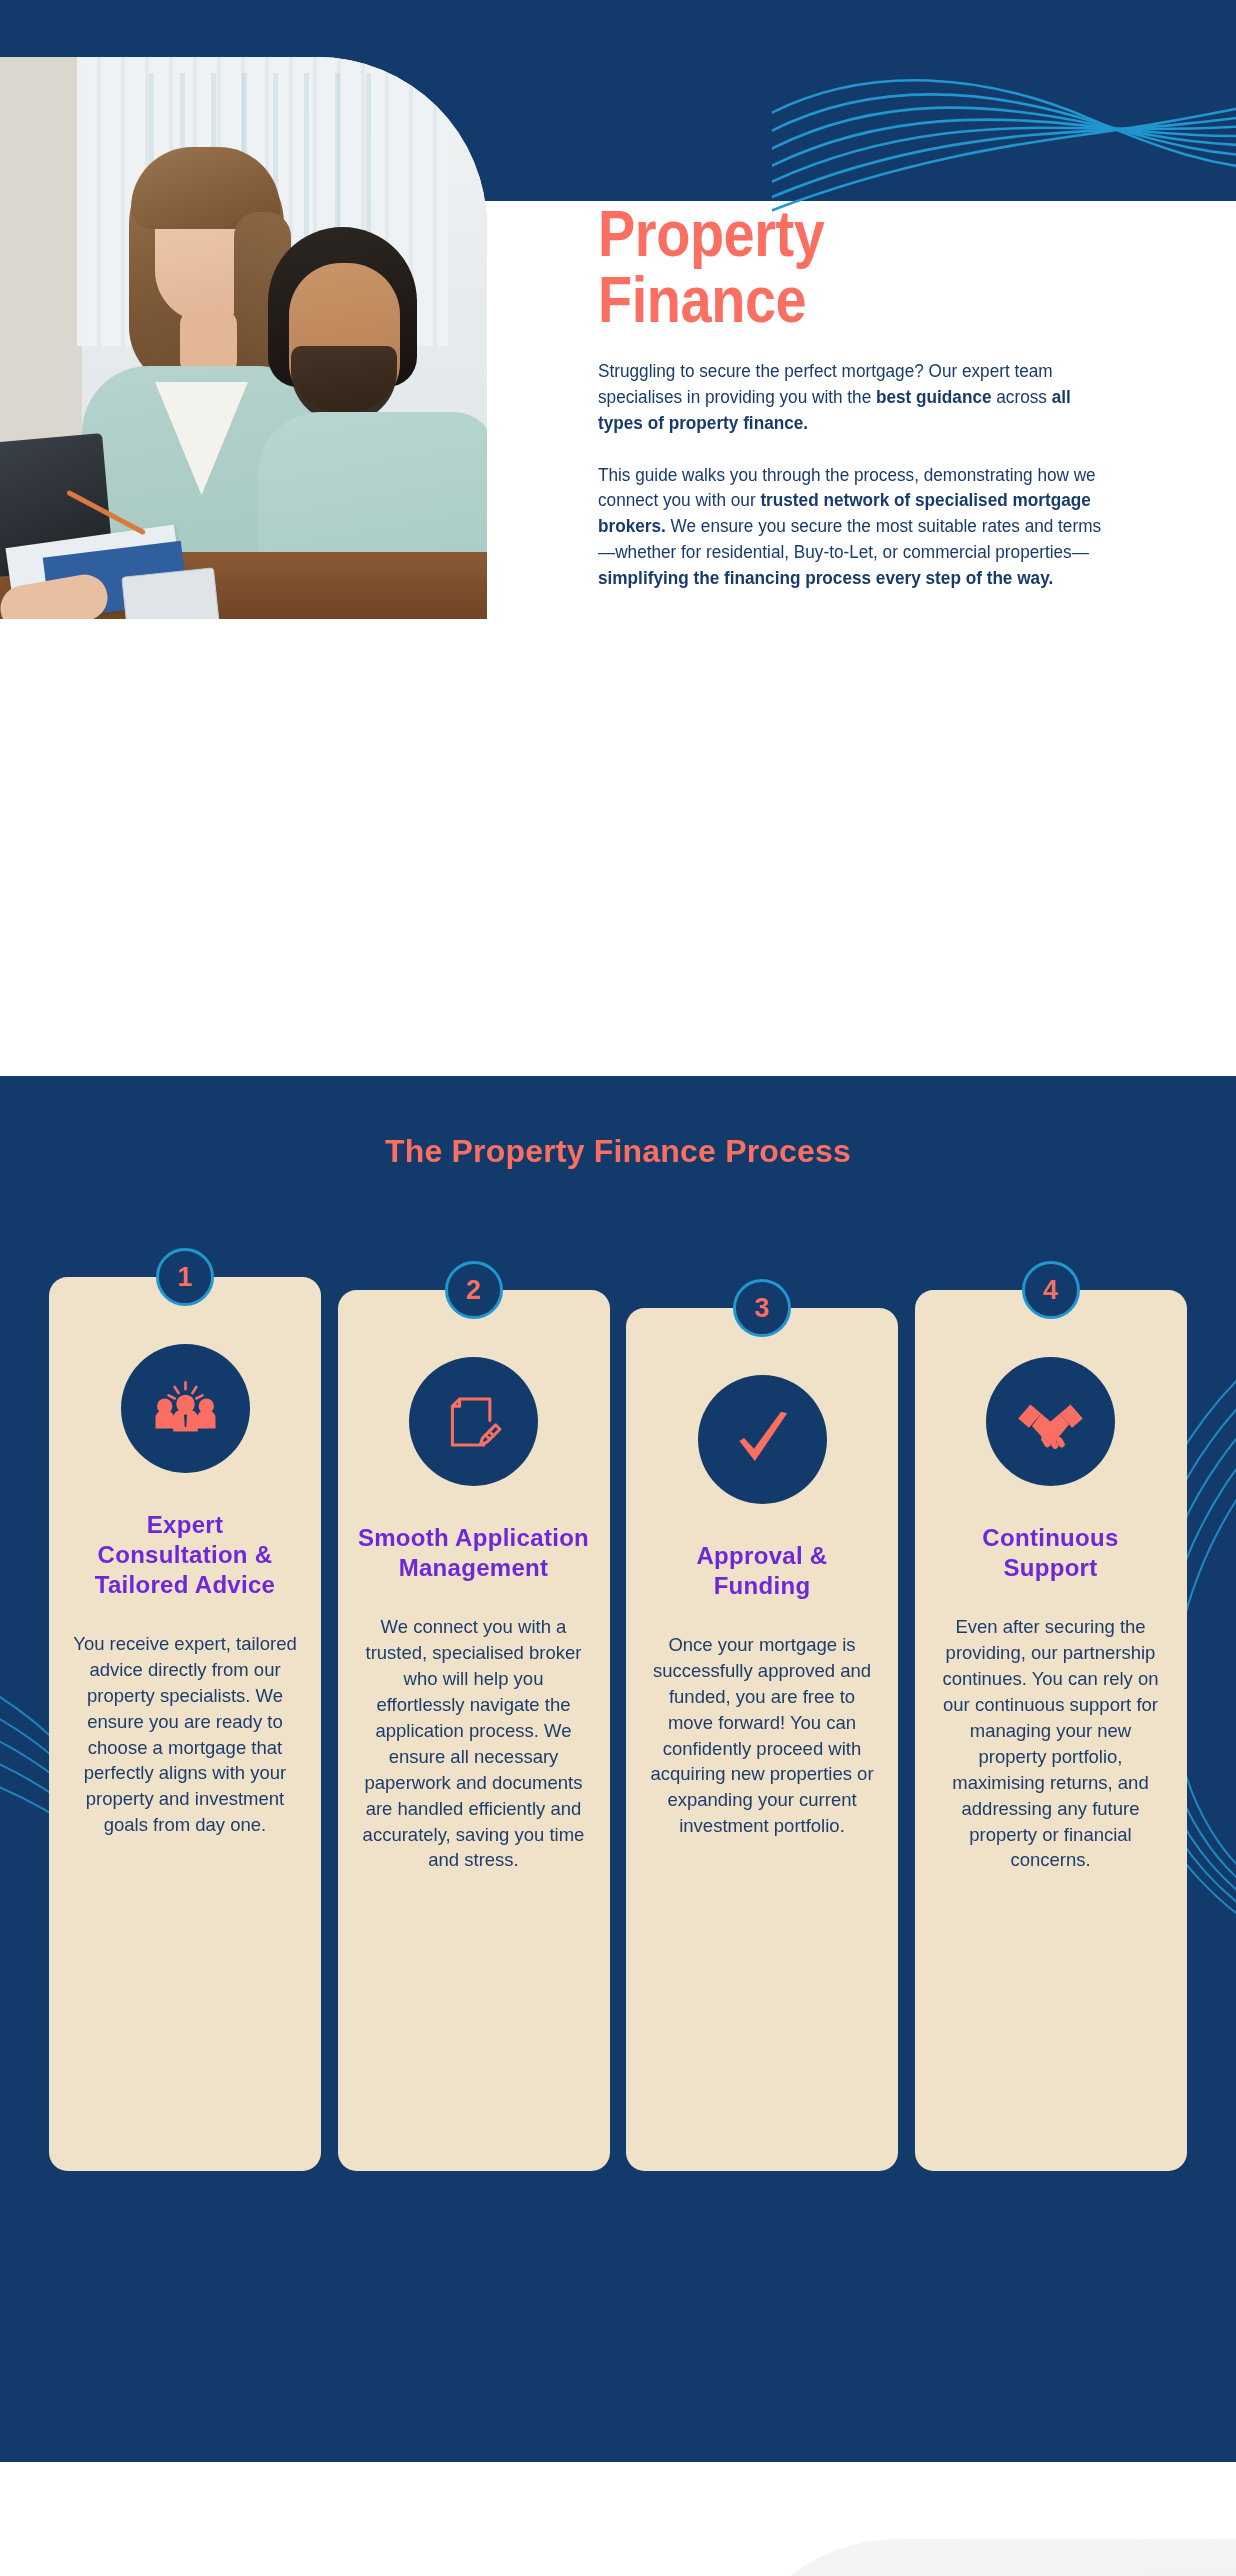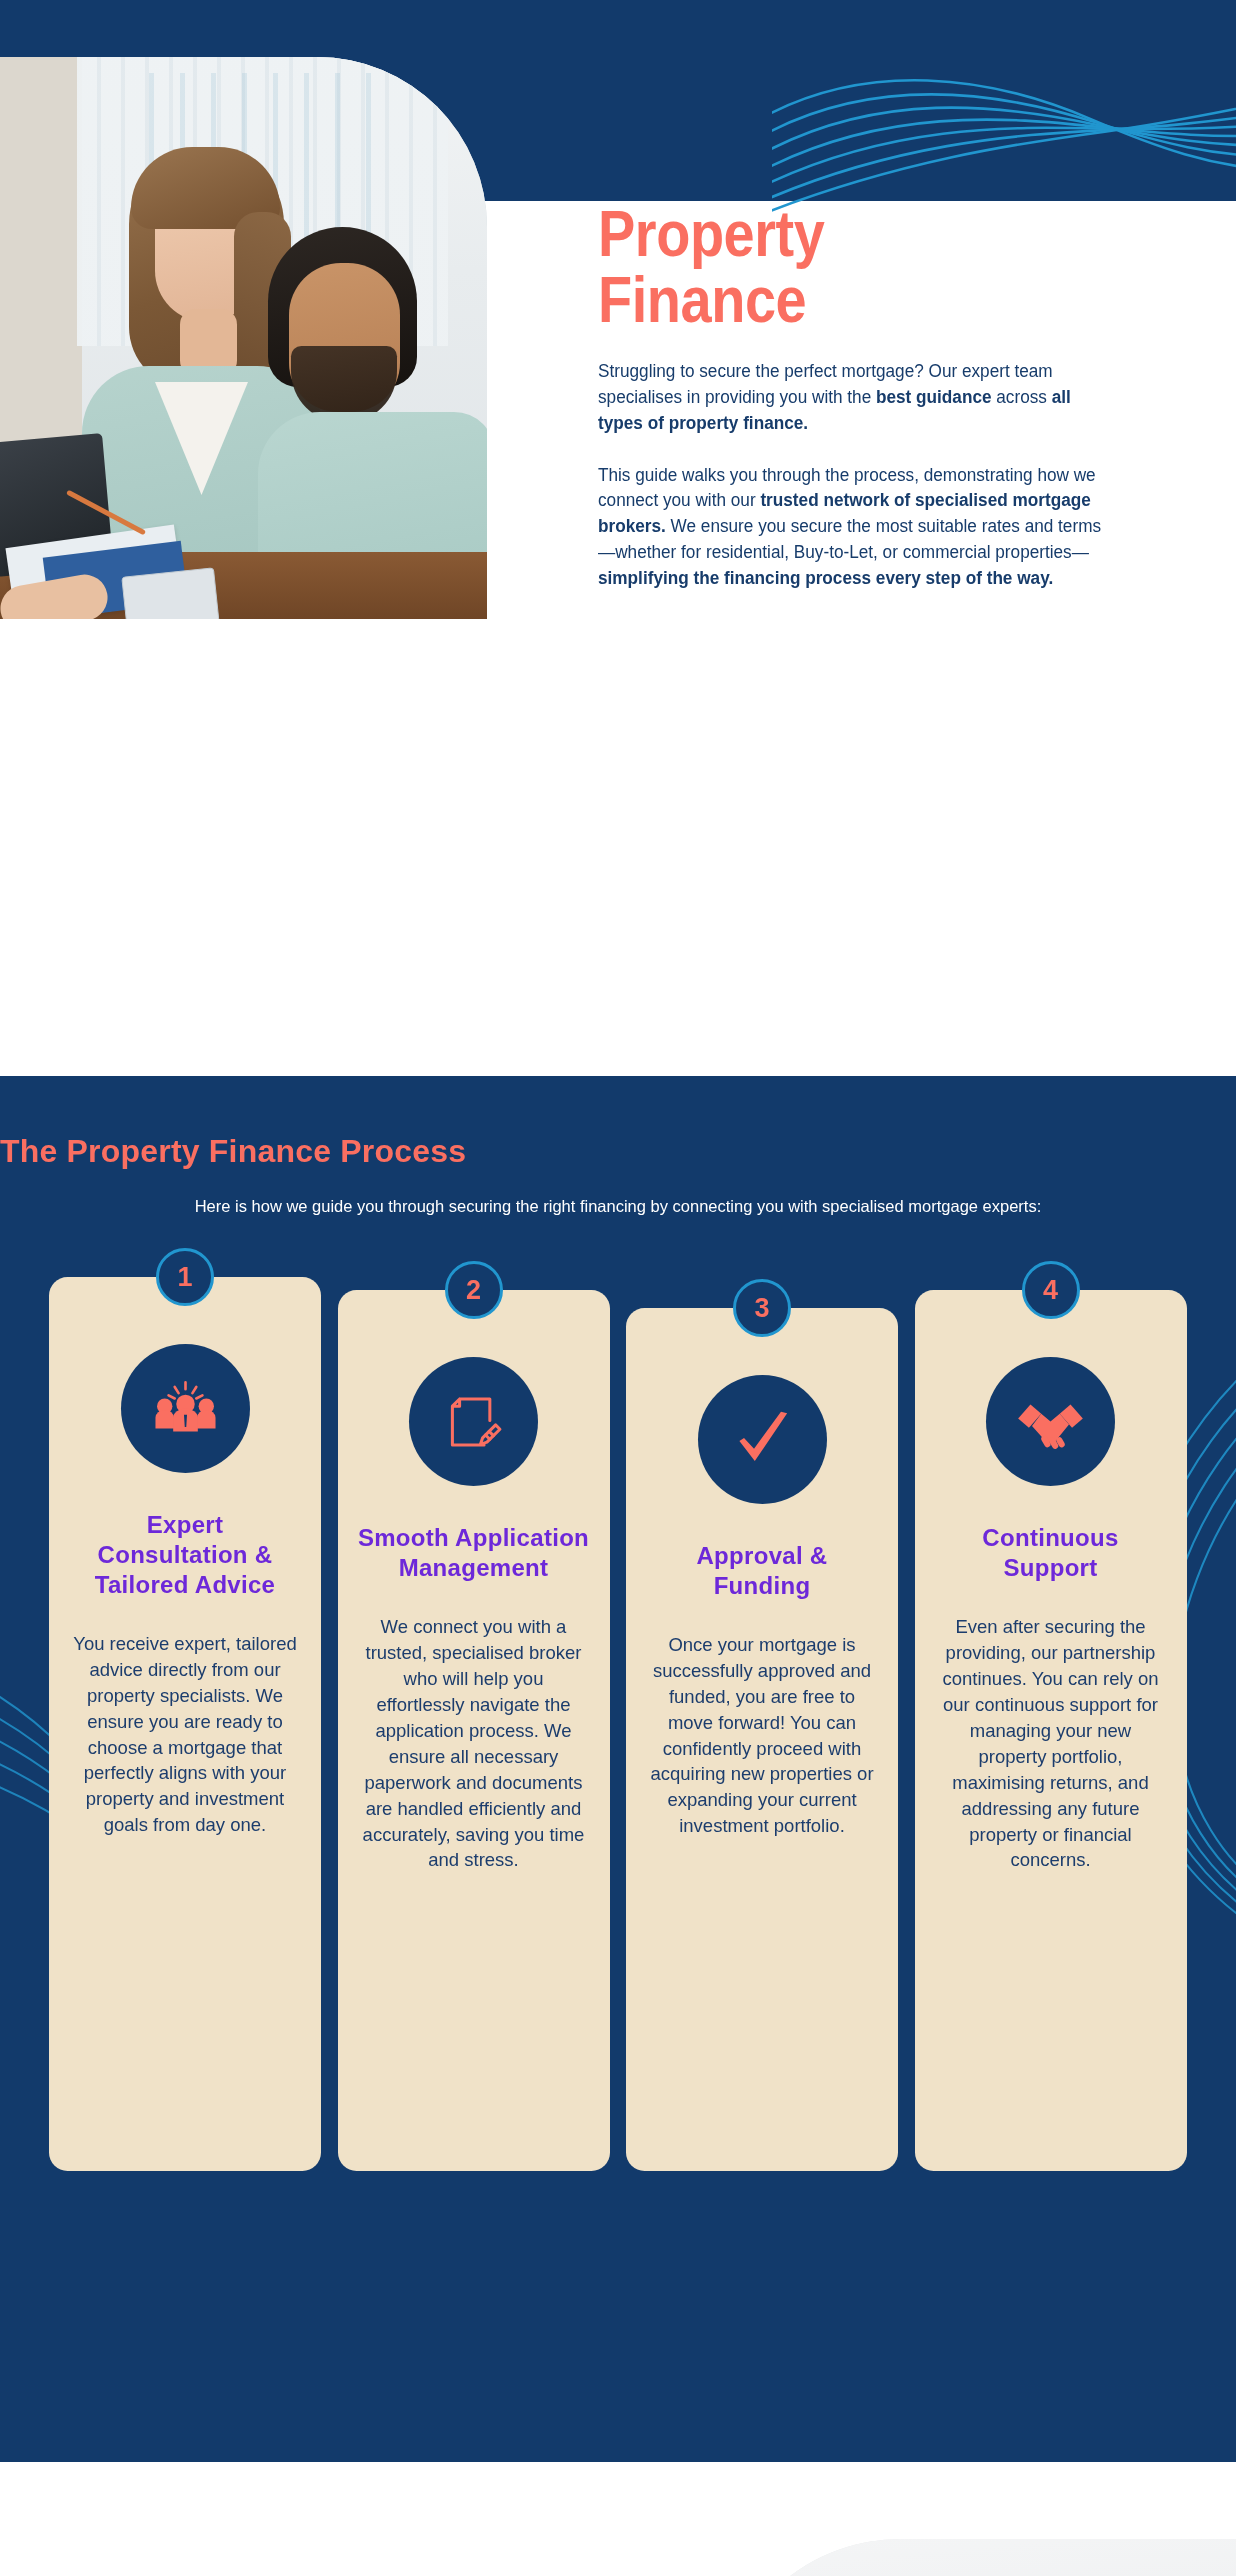--- a/index.html
+++ b/index.html
@@ -111,21 +111,21 @@
     margin-top:24px; transform:scaleX(.94); transform-origin:left top;
   }
   .hero-para.p2 { margin-top:26px; }
   .hero-para b { font-weight:bold; }
 
   
   .process { position:relative; width:1236px; height:1386px; background:#123a6b; overflow:hidden; }
   .process-waves-l { position:absolute; left:-62px; top:515px; width:361px; height:464px; opacity:.95;}
   .process-waves-r { position:absolute; right:-31px; top:237px; width:319px; height:670px; opacity:.95;}
   .process-title {
-    position:absolute; left:0; right:0; top:57px; text-align:left;
+    position:absolute; left:0; right:0; top:57px; text-align:center;
     color:#fa6f61; font-weight:bold; font-size:32px; letter-spacing:0.2px;
   }
   .process-sub {
     position:absolute; left:50%; transform:translateX(-50%); top:118px;
     width:969px; text-align:center; color:#ffffff;
     font-size:16.5px; line-height:1.5;
   }
   .cards { position:absolute; left:49px; top:201px; width:1138px; display:flex; gap:16.5px; }
   .card {
     position:relative; width:272px; background:#f0e2c8;
@@ -247,21 +247,20 @@
     <g fill="none" stroke="#2196cf" stroke-width="4" opacity=".85">
       <path d="M-60 120 C 180 200, 360 380, 420 620 C 452 750, 440 840, 400 900"></path>
       <path d="M-60 170 C 190 248, 372 418, 432 645 C 462 768, 450 852, 412 900"></path>
       <path d="M-60 220 C 200 296, 384 456, 444 670 C 472 786, 460 864, 424 900"></path>
       <path d="M-60 270 C 210 344, 396 494, 456 695 C 482 804, 470 876, 436 900"></path>
       <path d="M-60 320 C 220 392, 408 532, 468 720 C 492 822, 480 888, 448 900"></path>
     </g>
   </svg>
 
   <h2 class="process-title">The Property Finance Process</h2>
-  <p class="process-sub">Here is how we guide you through securing the right financing by connecting you with specialised mortgage experts:</p>
 
   <div class="cards">
 
     <article class="card h1">
       <div class="step-badge">1</div>
       <div class="card-icon">
         <svg width="77" height="77" viewBox="0 0 100 100">
           <g fill="#fa6f61">
             <path d="M50 16 v9 M36 22 l5 8 M64 22 l-5 8 M28 33 l8 4 M72 33 l-8 4" stroke="#fa6f61" stroke-width="3.4" stroke-linecap="round"></path>
             <circle cx="23" cy="47" r="10"></circle>

